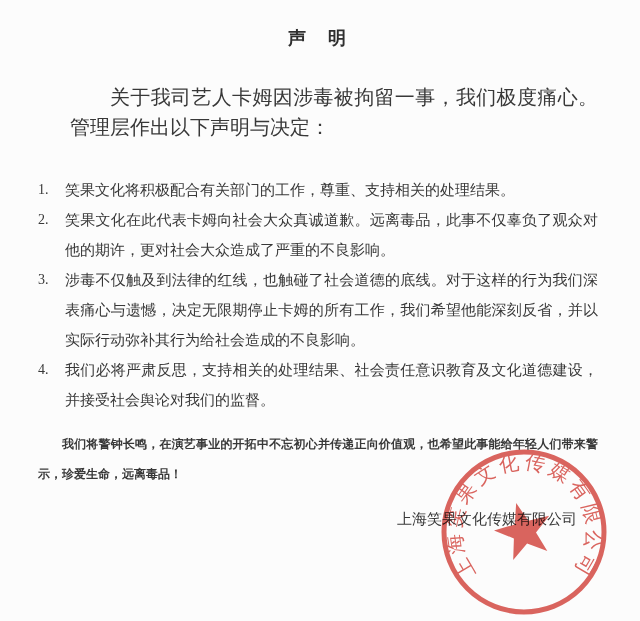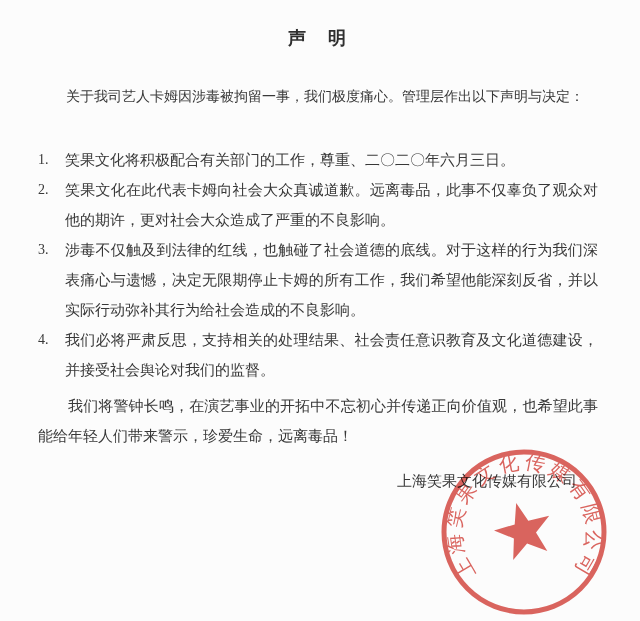--- a/index.html
+++ b/index.html
@@ -16,35 +16,37 @@
   .doc-title {
     text-align: center;
     font-size: 18px;
     font-weight: bold;
     line-height: 24px;
     letter-spacing: 2px;
     color: #2f2f2f;
   }
   .intro {
     margin-top: 32px;
-    font-size: 14px;
+    font-size: 20px;
     line-height: 30px;
     text-indent: 2em;
     text-align: justify;
+    margin-left: 32px;
   }
   .decision-list { margin-top: 33px; }
   .decision-item { display: flex; font-size: 15px; line-height: 30px; }
   .item-num { flex: none; width: 27px; font-size: 14px; }
   .item-text { flex: 1; text-align: justify; }
   .closing {
-    margin-top: 6px;
-    font-size: 15px;
+    margin-top: 14px;
+    font-size: 12px;
     line-height: 30px;
     text-indent: 2em;
     text-align: justify;
+    font-weight: bold;
   }
   .sig-block {
     margin-top: 16px;
     text-align: right;
     padding-right: 21px;
     font-size: 15px;
     line-height: 29px;
   }
   .seal {
     position: absolute;
@@ -63,21 +65,21 @@
 <div class="page">
   <div class="content">
 
     <div class="doc-title">声　明</div>
 
     <p class="intro">关于我司艺人卡姆因涉毒被拘留一事，我们极度痛心。管理层作出以下声明与决定：</p>
 
     <div class="decision-list">
       <div class="decision-item">
         <span class="item-num">1.</span>
-        <span class="item-text">笑果文化将积极配合有关部门的工作，尊重、二〇二〇年六月三日。</span>
+        <span class="item-text">笑果文化将积极配合有关部门的工作，尊重、支持相关的处理结果。</span>
       </div>
       <div class="decision-item">
         <span class="item-num">2.</span>
         <span class="item-text">笑果文化在此代表卡姆向社会大众真诚道歉。远离毒品，此事不仅辜负了观众对他的期许，更对社会大众造成了严重的不良影响。</span>
       </div>
       <div class="decision-item">
         <span class="item-num">3.</span>
         <span class="item-text">涉毒不仅触及到法律的红线，也触碰了社会道德的底线。对于这样的行为我们深表痛心与遗憾，决定无限期停止卡姆的所有工作，我们希望他能深刻反省，并以实际行动弥补其行为给社会造成的不良影响。</span>
       </div>
       <div class="decision-item">

